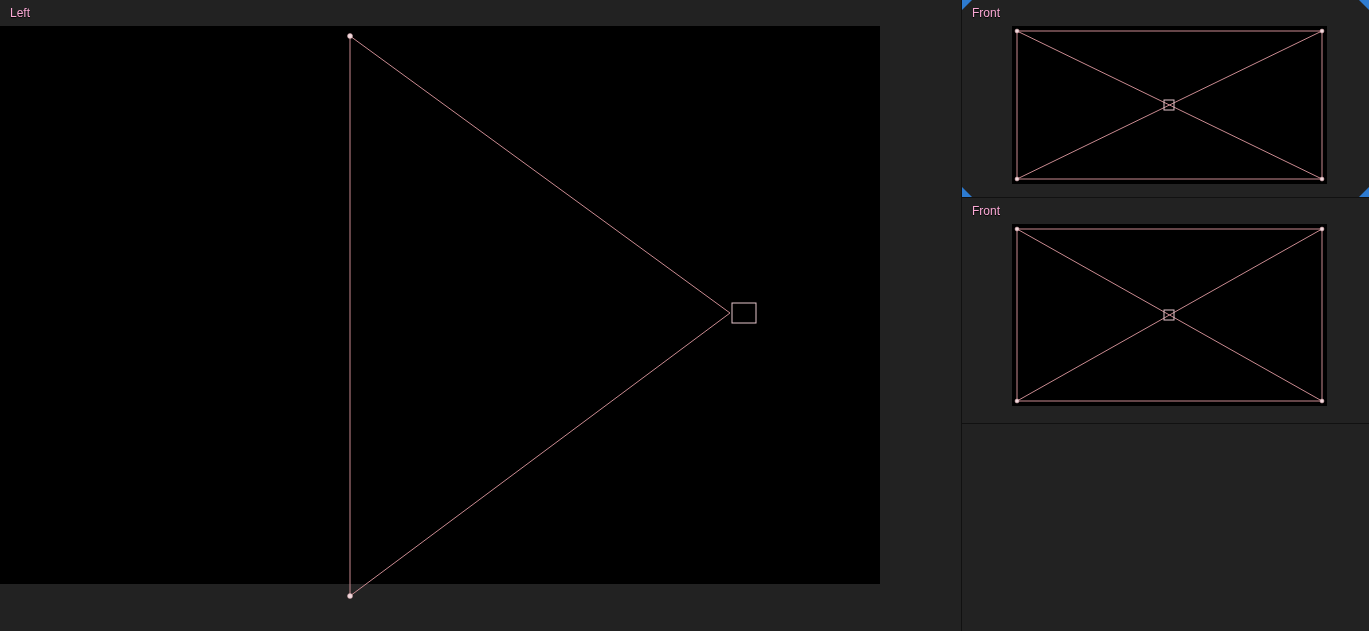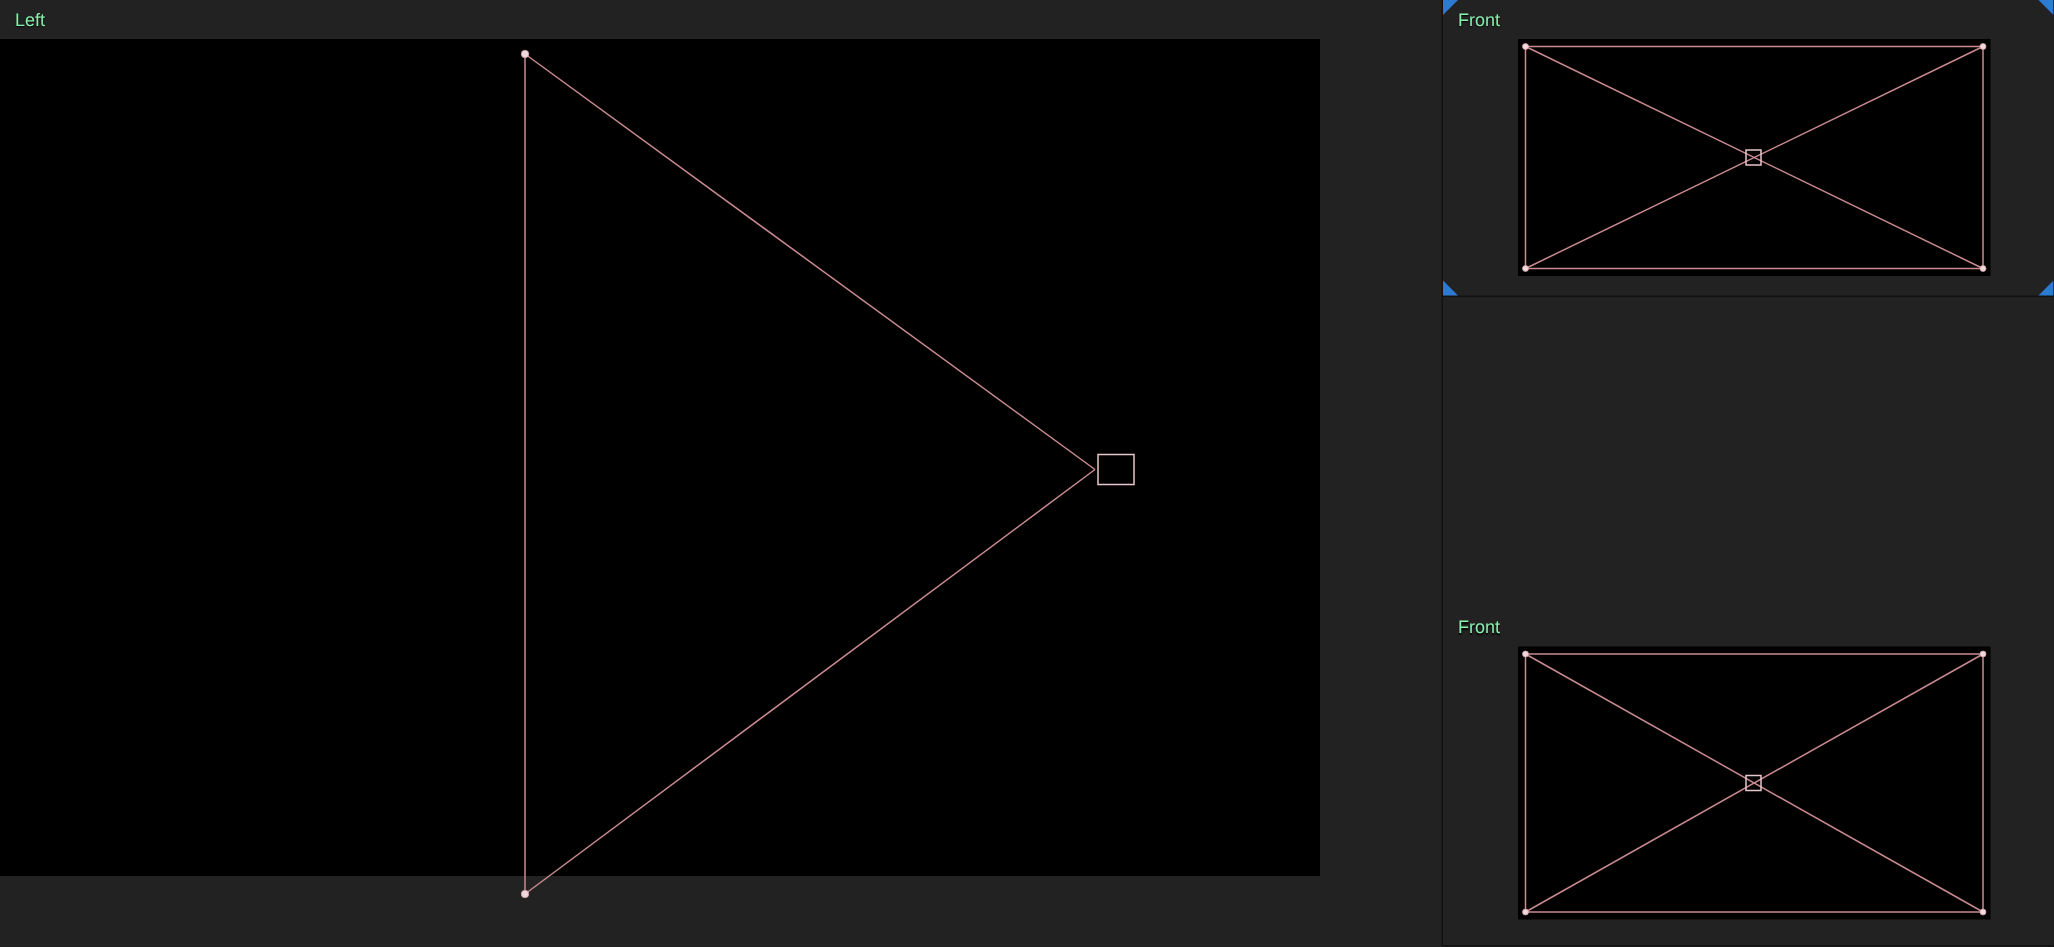--- a/index.html
+++ b/index.html
@@ -22,37 +22,36 @@
     width: 962px;
     height: 631px;
     background: #222;
     border-right: 1px solid #111;
   }
   .right-col {
     flex: 1;
     display: flex;
     flex-direction: column;
     background: #222;
-    justify-content: space-between;
   }
   .right-pane {
     position: relative;
     border-bottom: 1px solid #111;
     background: #222;
   }
   .right-pane.p1 { height: 198px; }
   .right-pane.p2 { height: 226px; }
   .right-pane.p3 { height: 207px; border-bottom: none; }
 
   .vp-label {
     position: absolute;
     top: 6px;
     left: 10px;
     font-size: 12px;
-    color: #86efac;
+    color: #f9a8d4;
     pointer-events: none;
     user-select: none;
     text-shadow: 0 1px 1px #000;
   }
   .render-area {
     position: absolute;
     background: #000;
   }
   .left-render {
     left: 0;

